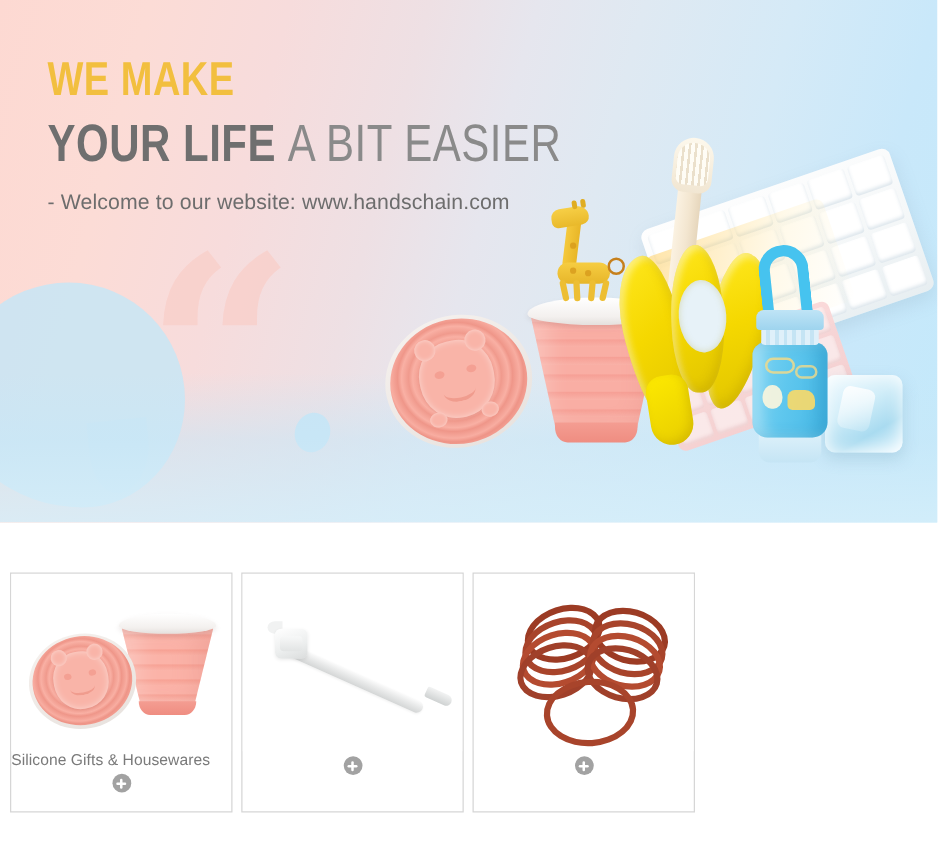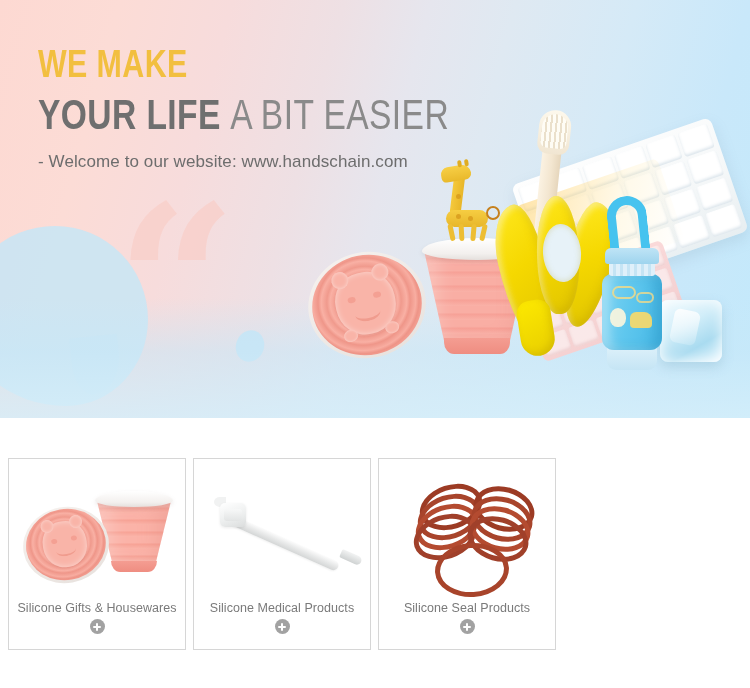--- a/index.html
+++ b/index.html
@@ -271,21 +271,21 @@
     position:absolute;left:0;top:458px;width:750px;height:196px;
   }
   .card{
     position:absolute;top:0;width:178px;height:192px;
     border:1px solid #d6d6d6;background:#ffffff;box-sizing:border-box;
     overflow:hidden;
   }
   .card.c1{left:8px;} .card.c2{left:193px;} .card.c3{left:378px;} .card.c4{left:564px;}
   .card-img{position:relative;width:100%;height:142px;overflow:hidden;background:#fff;}
   .card-label{
-    text-align:center;font-size:12.5px;color:#7a7a7a;line-height:14px;
+    text-align:left;font-size:12.5px;color:#7a7a7a;line-height:14px;
     letter-spacing:.05px;white-space:nowrap;
   }
   .plus{
     margin:4px auto 0;width:15px;height:15px;border-radius:50%;
     background:#a2a2a2;position:relative;
   }
   .plus::before,.plus::after{
     content:"";position:absolute;background:#ffffff;border-radius:1px;
   }
   .plus::before{left:3.5px;top:6.7px;width:8px;height:2px;}
@@ -541,36 +541,34 @@
       <div class="plus"></div>
     </div>
 
     <div class="card c2">
       <div class="card-img">
         <div class="c2-tube"></div>
         <div class="c2-tip"></div>
         <div class="c2-wing"></div>
         <div class="c2-conn"></div>
       </div>
-      <div class="card-label">Silicone Medical Products</div>
       <div class="plus"></div>
     </div>
 
     <div class="card c3">
       <div class="card-img">
         <div class="ring stack r-l1"></div>
         <div class="ring stack r-l2"></div>
         <div class="ring stack r-l3"></div>
         <div class="ring stack r-l4"></div>
         <div class="ring stack r-r1"></div>
         <div class="ring stack r-r2"></div>
         <div class="ring stack r-r3"></div>
         <div class="ring stack r-r4"></div>
         <div class="ring stack r-f"></div>
       </div>
-      <div class="card-label">Silicone Seal Products</div>
       <div class="plus"></div>
     </div>
 
 
   </div>
 
 </div>
 
 </body></html>

